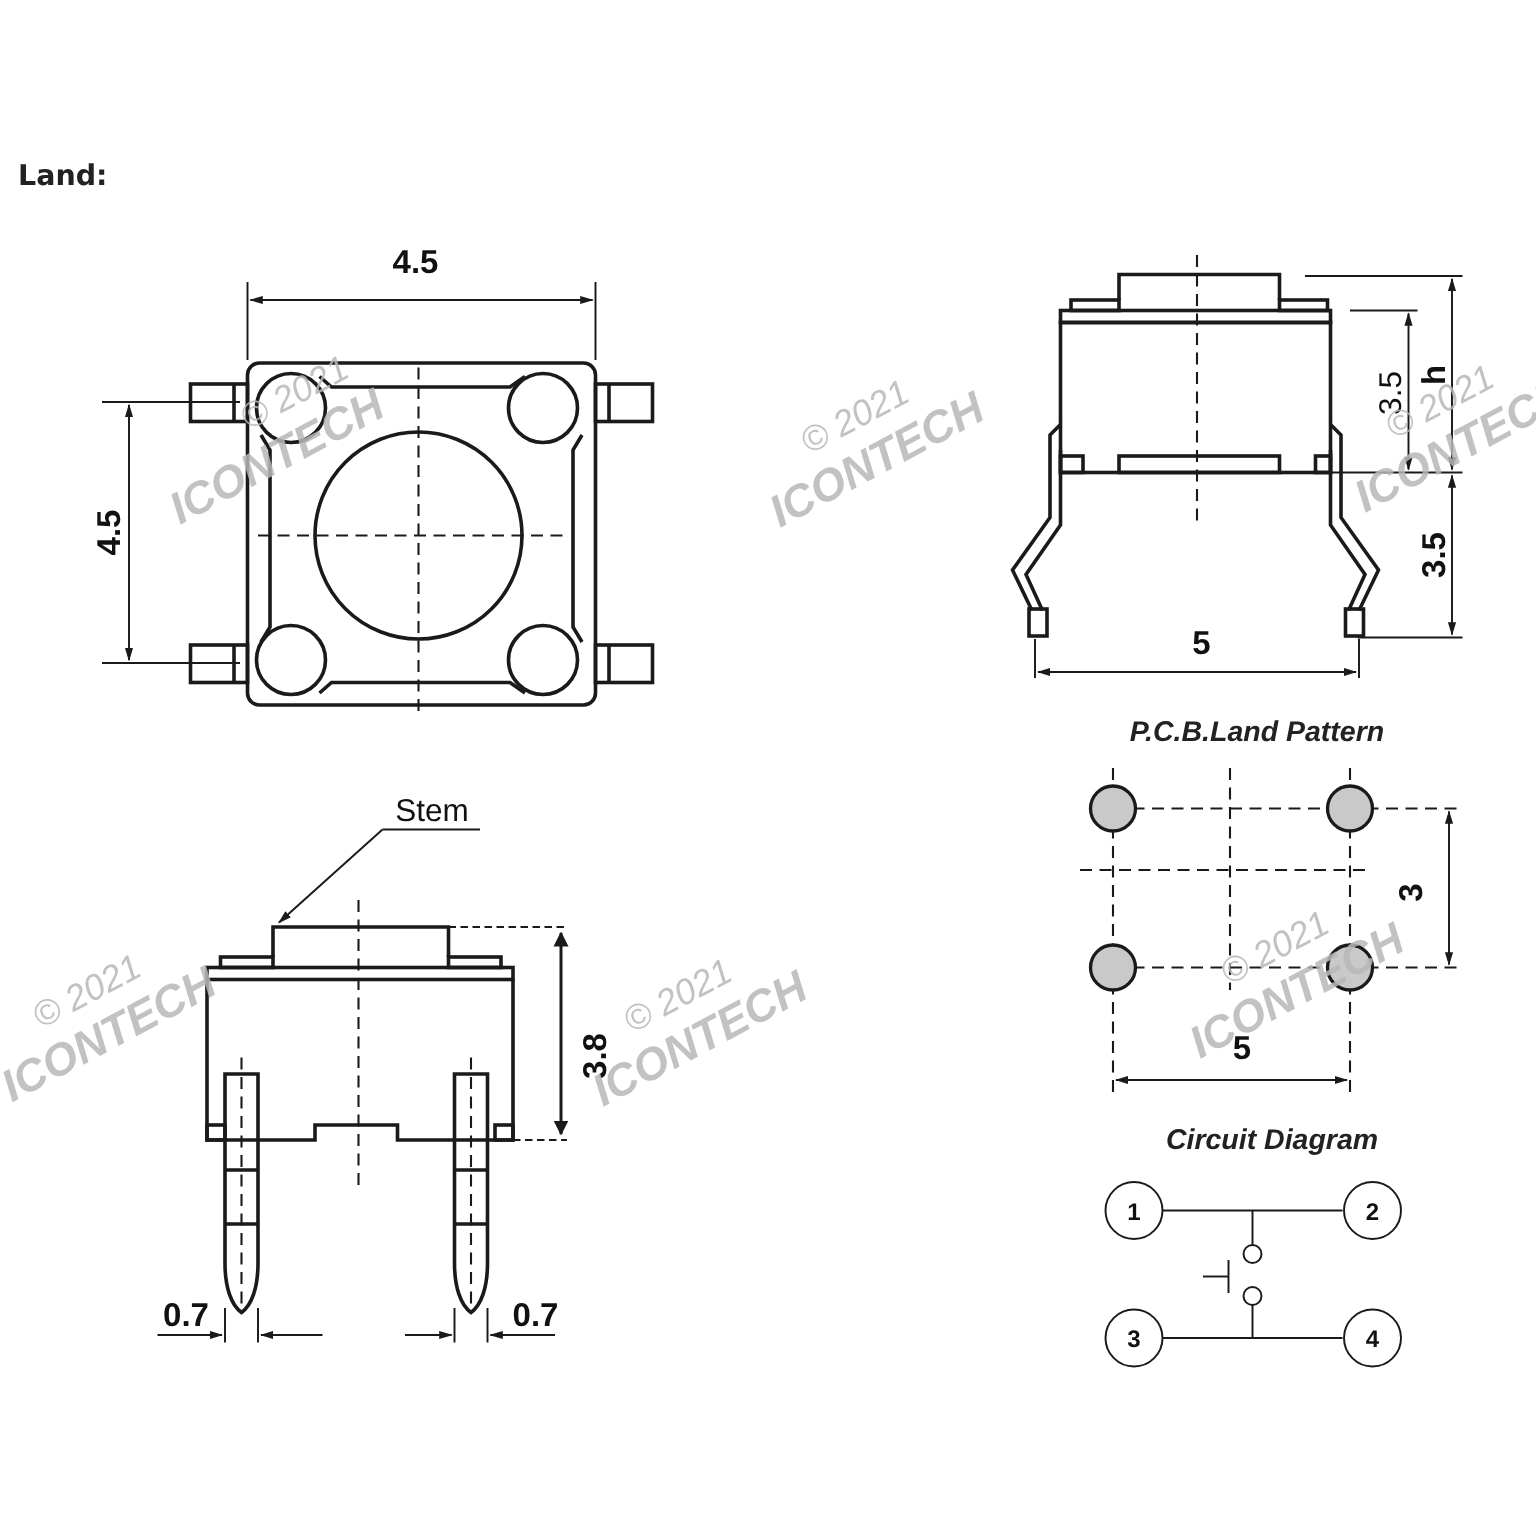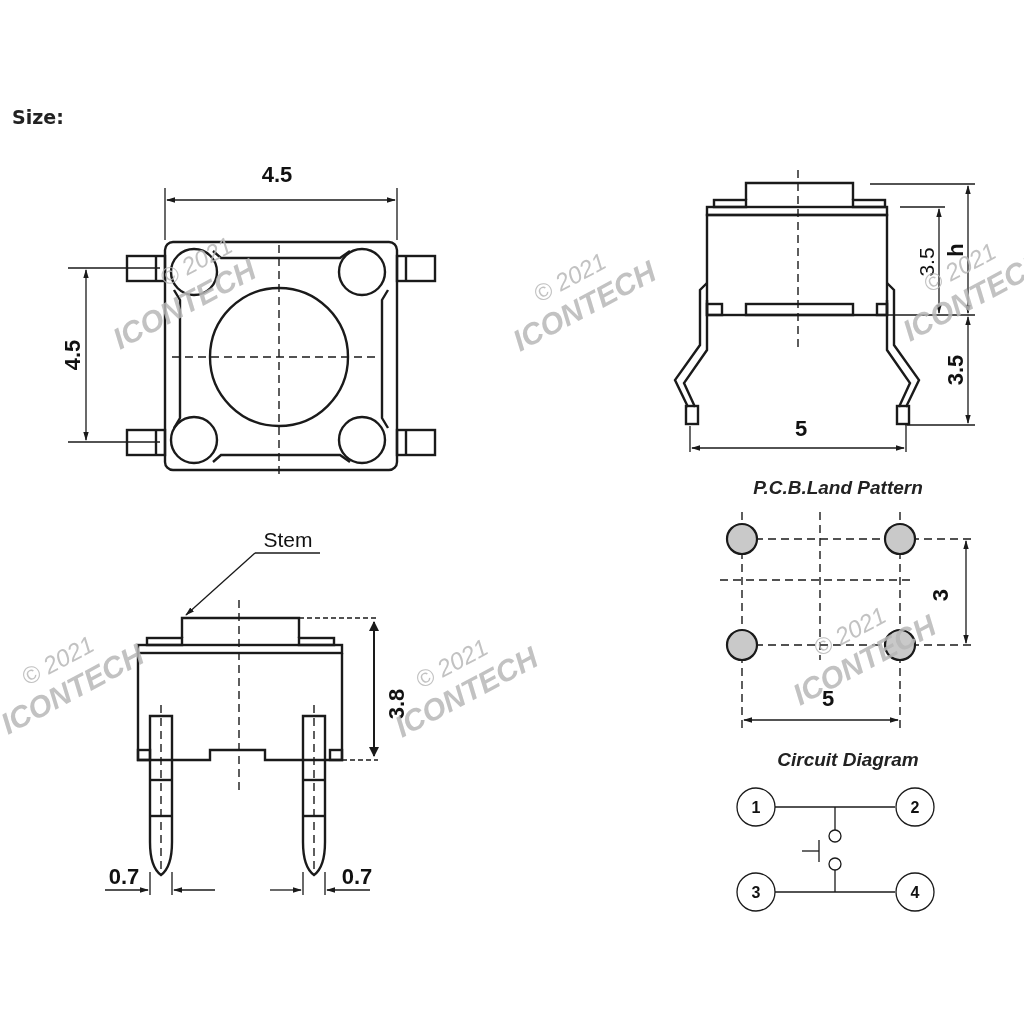--- a/index.html
+++ b/index.html
@@ -14,21 +14,21 @@
     .title-text { font-family: "Liberation Sans", sans-serif; font-weight: bold; font-style: italic; font-size: 19px; fill: #222; }
     .pin-num { font-family: "Liberation Sans", sans-serif; font-weight: bold; font-size: 16px; fill: #111; }
     .wm { font-family: "Liberation Sans", sans-serif; font-style: italic; fill: #b8b8b8; opacity: 0.85; }
     .wm-big { font-weight: bold; font-size: 30px; }
     .wm-small { font-size: 24px; }
     .pad { fill: #c9c9c9; stroke: #1a1a1a; stroke-width: 2.2; }
   </style>
 </head>
 <body>
 
-<div class="page-label">Size:</div>
+<div class="page-label">Land:</div>
 
 <svg width="1024" height="1024" viewBox="0 0 1024 1024">
   <defs>
     <marker id="arr" viewBox="0 0 10 10" refX="9" refY="5" markerWidth="7" markerHeight="7" orient="auto-start-reverse">
       <path d="M0,2 L10,5 L0,8 z" fill="#1a1a1a"></path>
     </marker>
     <marker id="arrBig" viewBox="0 0 10 10" refX="9" refY="5" markerWidth="5" markerHeight="6" orient="auto-start-reverse">
       <path d="M0,0 L10,5 L0,10 z" fill="#1a1a1a"></path>
     </marker>
   </defs>

